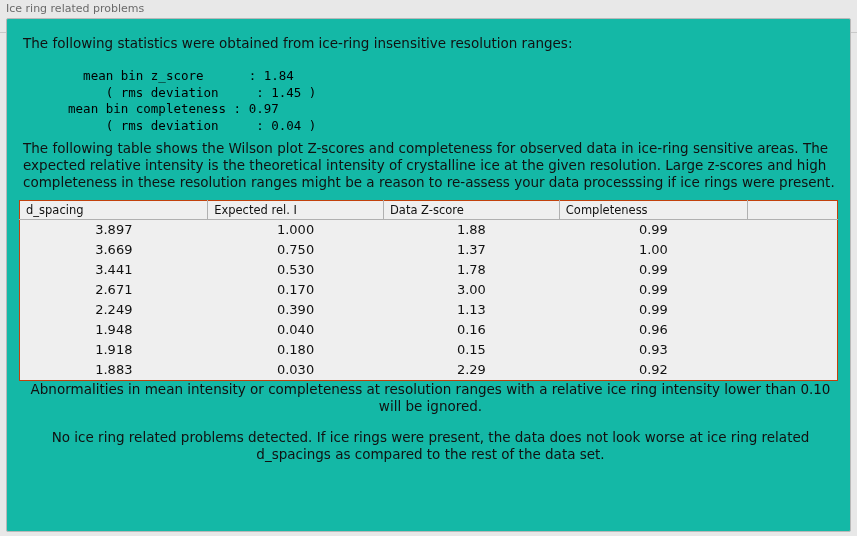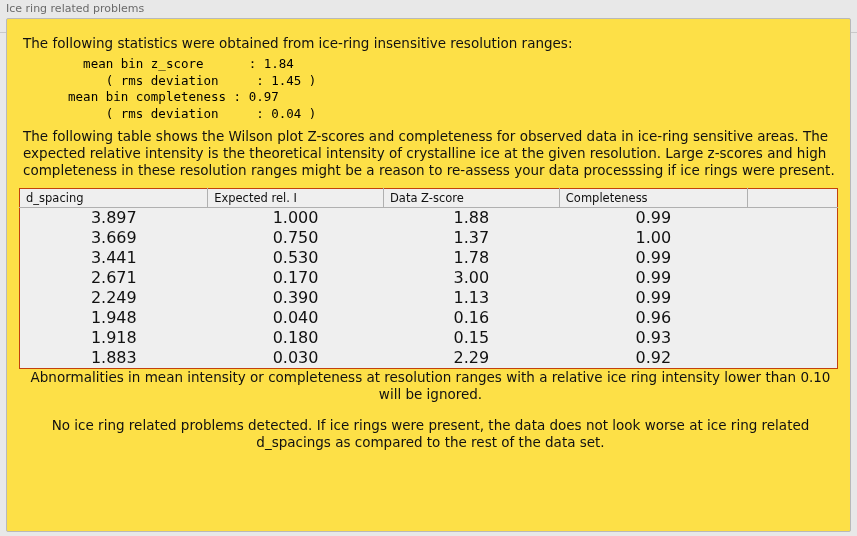--- a/index.html
+++ b/index.html
@@ -30,39 +30,39 @@
     padding: 2px 0 0 6px;
     box-sizing: border-box;
     border-bottom: 1px solid #c9c9c9;
   }
   .panel {
     position: absolute;
     left: 6px;
     top: 18px;
     right: 6px;
     bottom: 4px;
-    background: #fde047;
+    background: #14b8a6;
     border: 1px solid #b9b9b9;
     border-radius: 2px;
     box-sizing: border-box;
     padding: 10px 12px 6px 12px;
     overflow: hidden;
   }
   .para {
     font-size: 13.5px;
     line-height: 17px;
     color: #111;
     margin: 6px 0 0 4px;
   }
   .stats {
     font-family: "DejaVu Sans Mono", "Liberation Mono", monospace;
     font-size: 12.5px;
     line-height: 16.5px;
     white-space: pre;
-    margin: 4px 0 0 34px;
+    margin: 16px 0 0 34px;
     color: #000;
   }
   .para.block2 {
   }
   table.data {
     width: 100%;
     border-collapse: collapse;
     margin-top: 9px;
     background: #efefef;
     border: 1px solid #c2410c;
@@ -75,21 +75,21 @@
     padding: 2px 0 2px 6px;
     background: #efefef;
     border-right: 1px solid #b0b0b0;
     border-bottom: 1px solid #b0b0b0;
     color: #111;
   }
   table.data th:last-child {
     border-right: none;
   }
   table.data td {
-    font-size: 16px;
+    font-size: 13px;
     text-align: center;
     padding: 1px 0 1px 0;
     background: #efefef;
     color: #111;
     line-height: 18px;
   }
   table.data td.first {
     text-align: center;
   }
   .footer-note {

